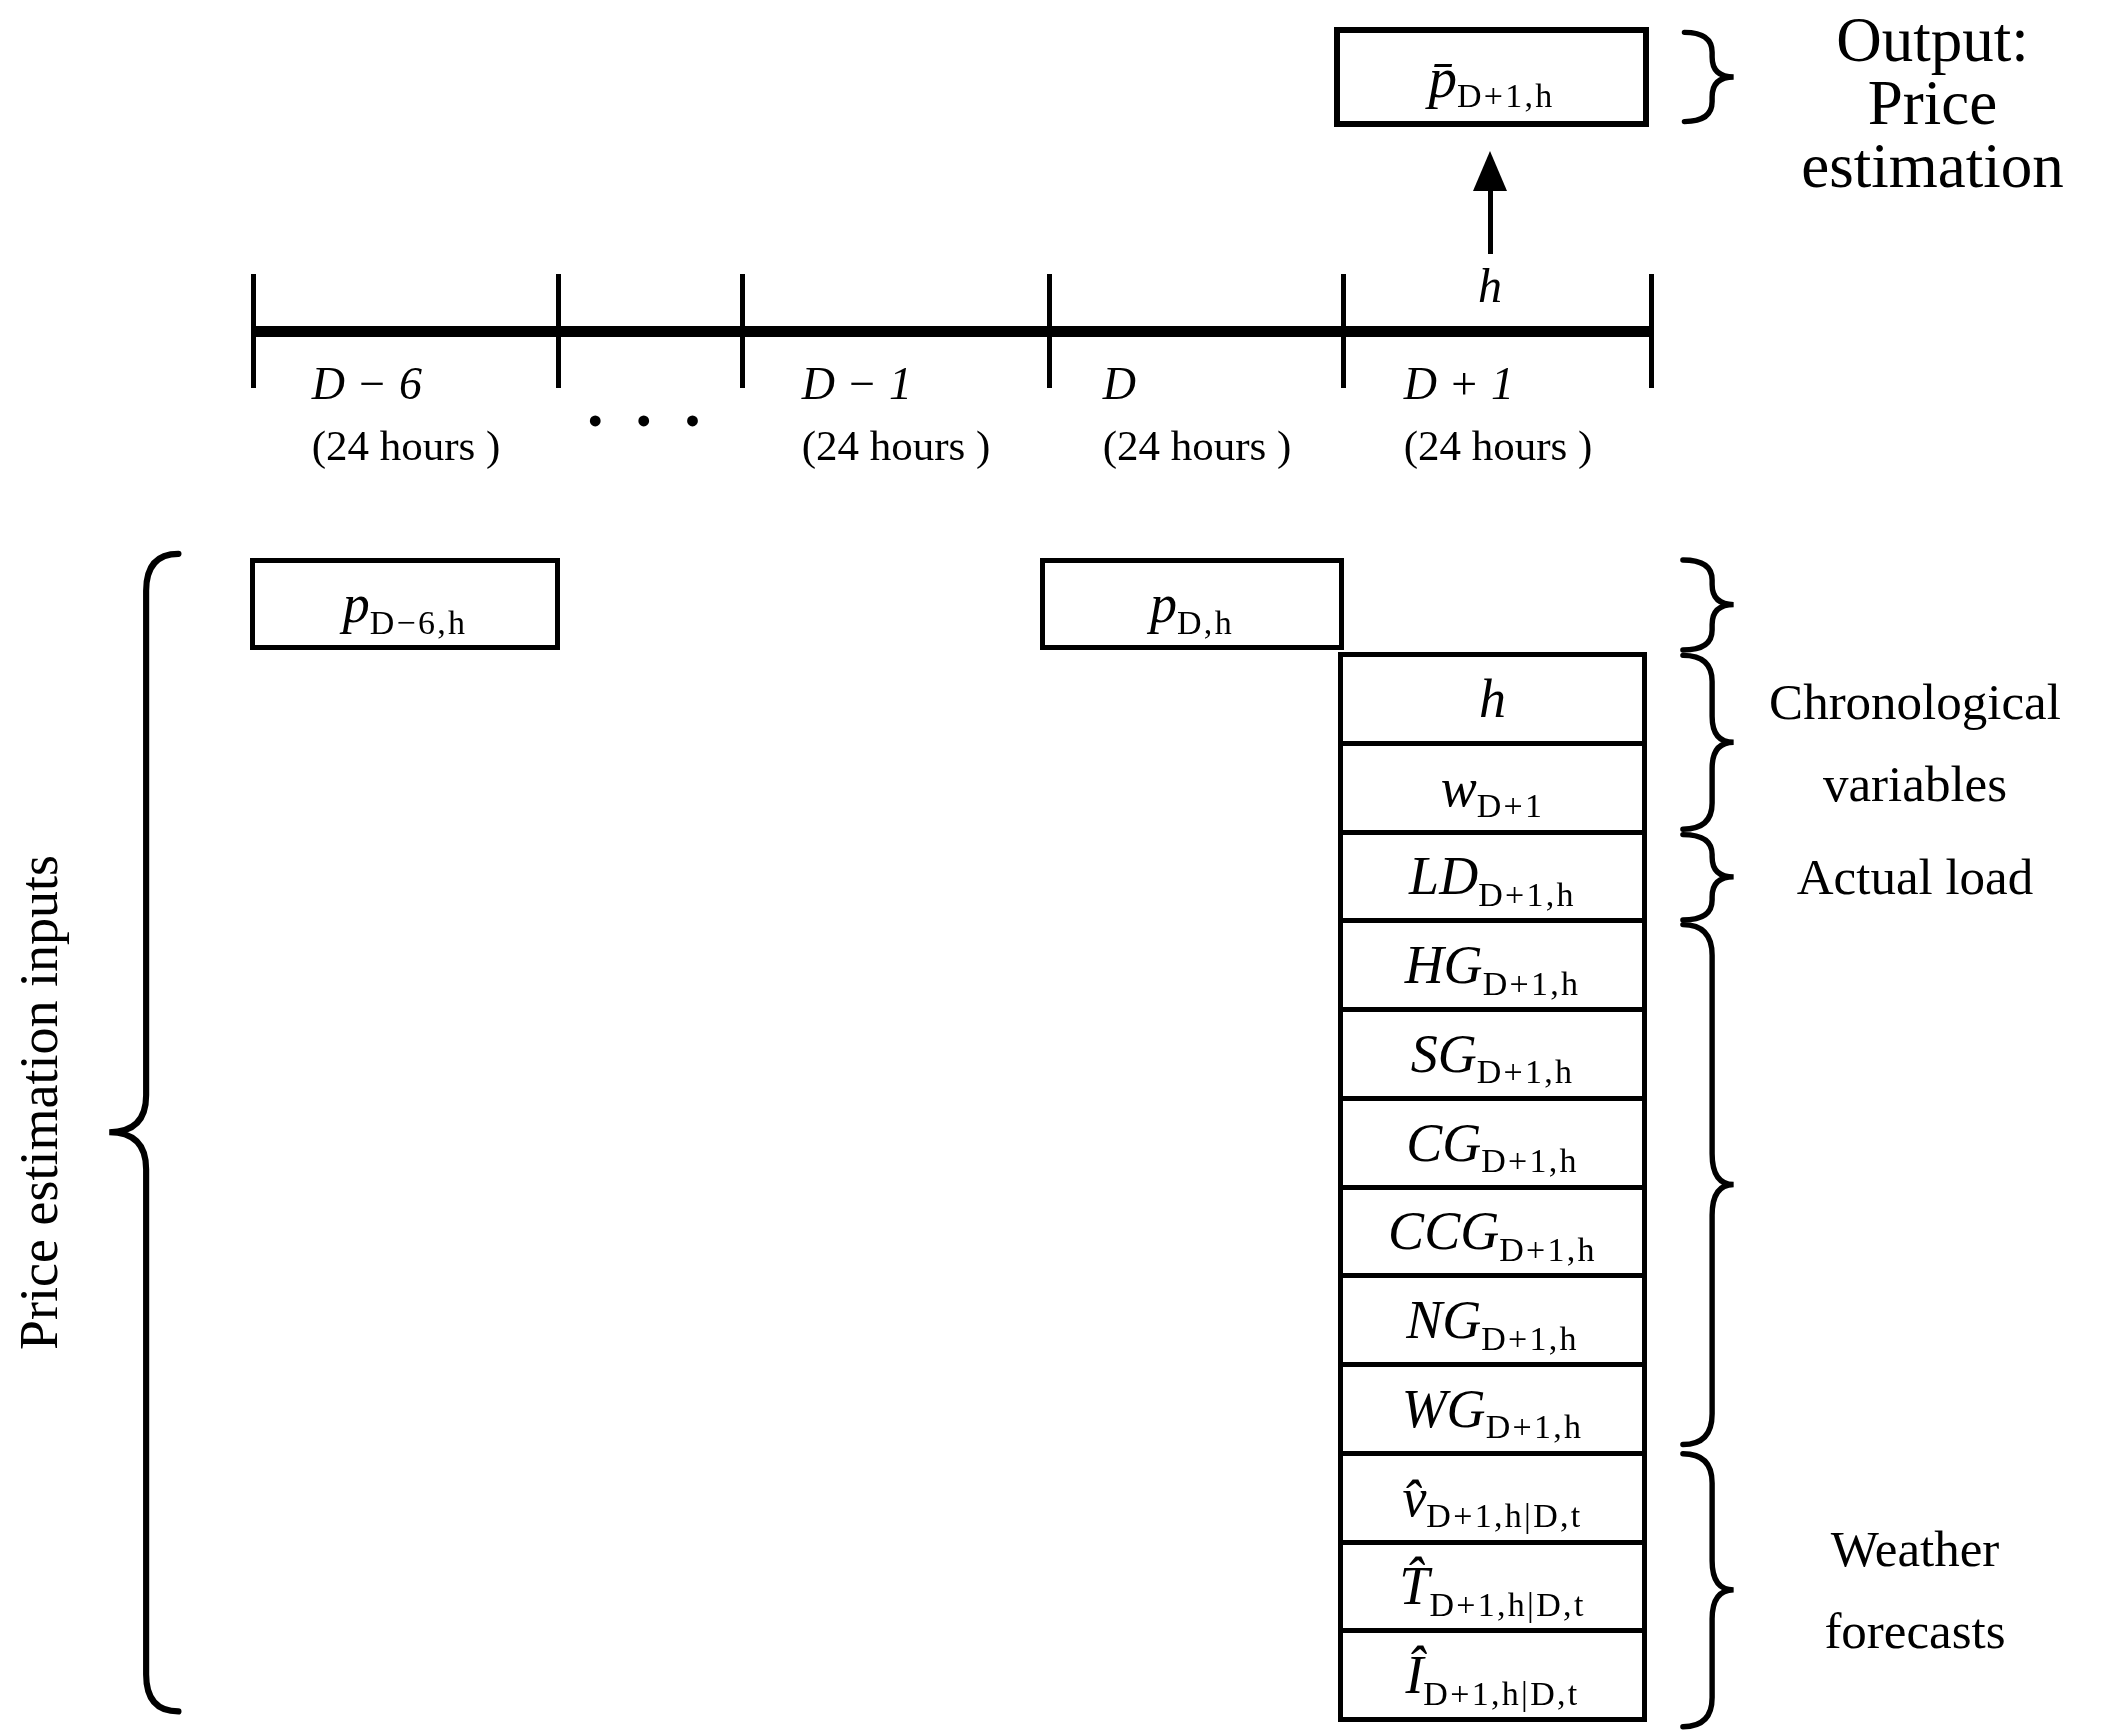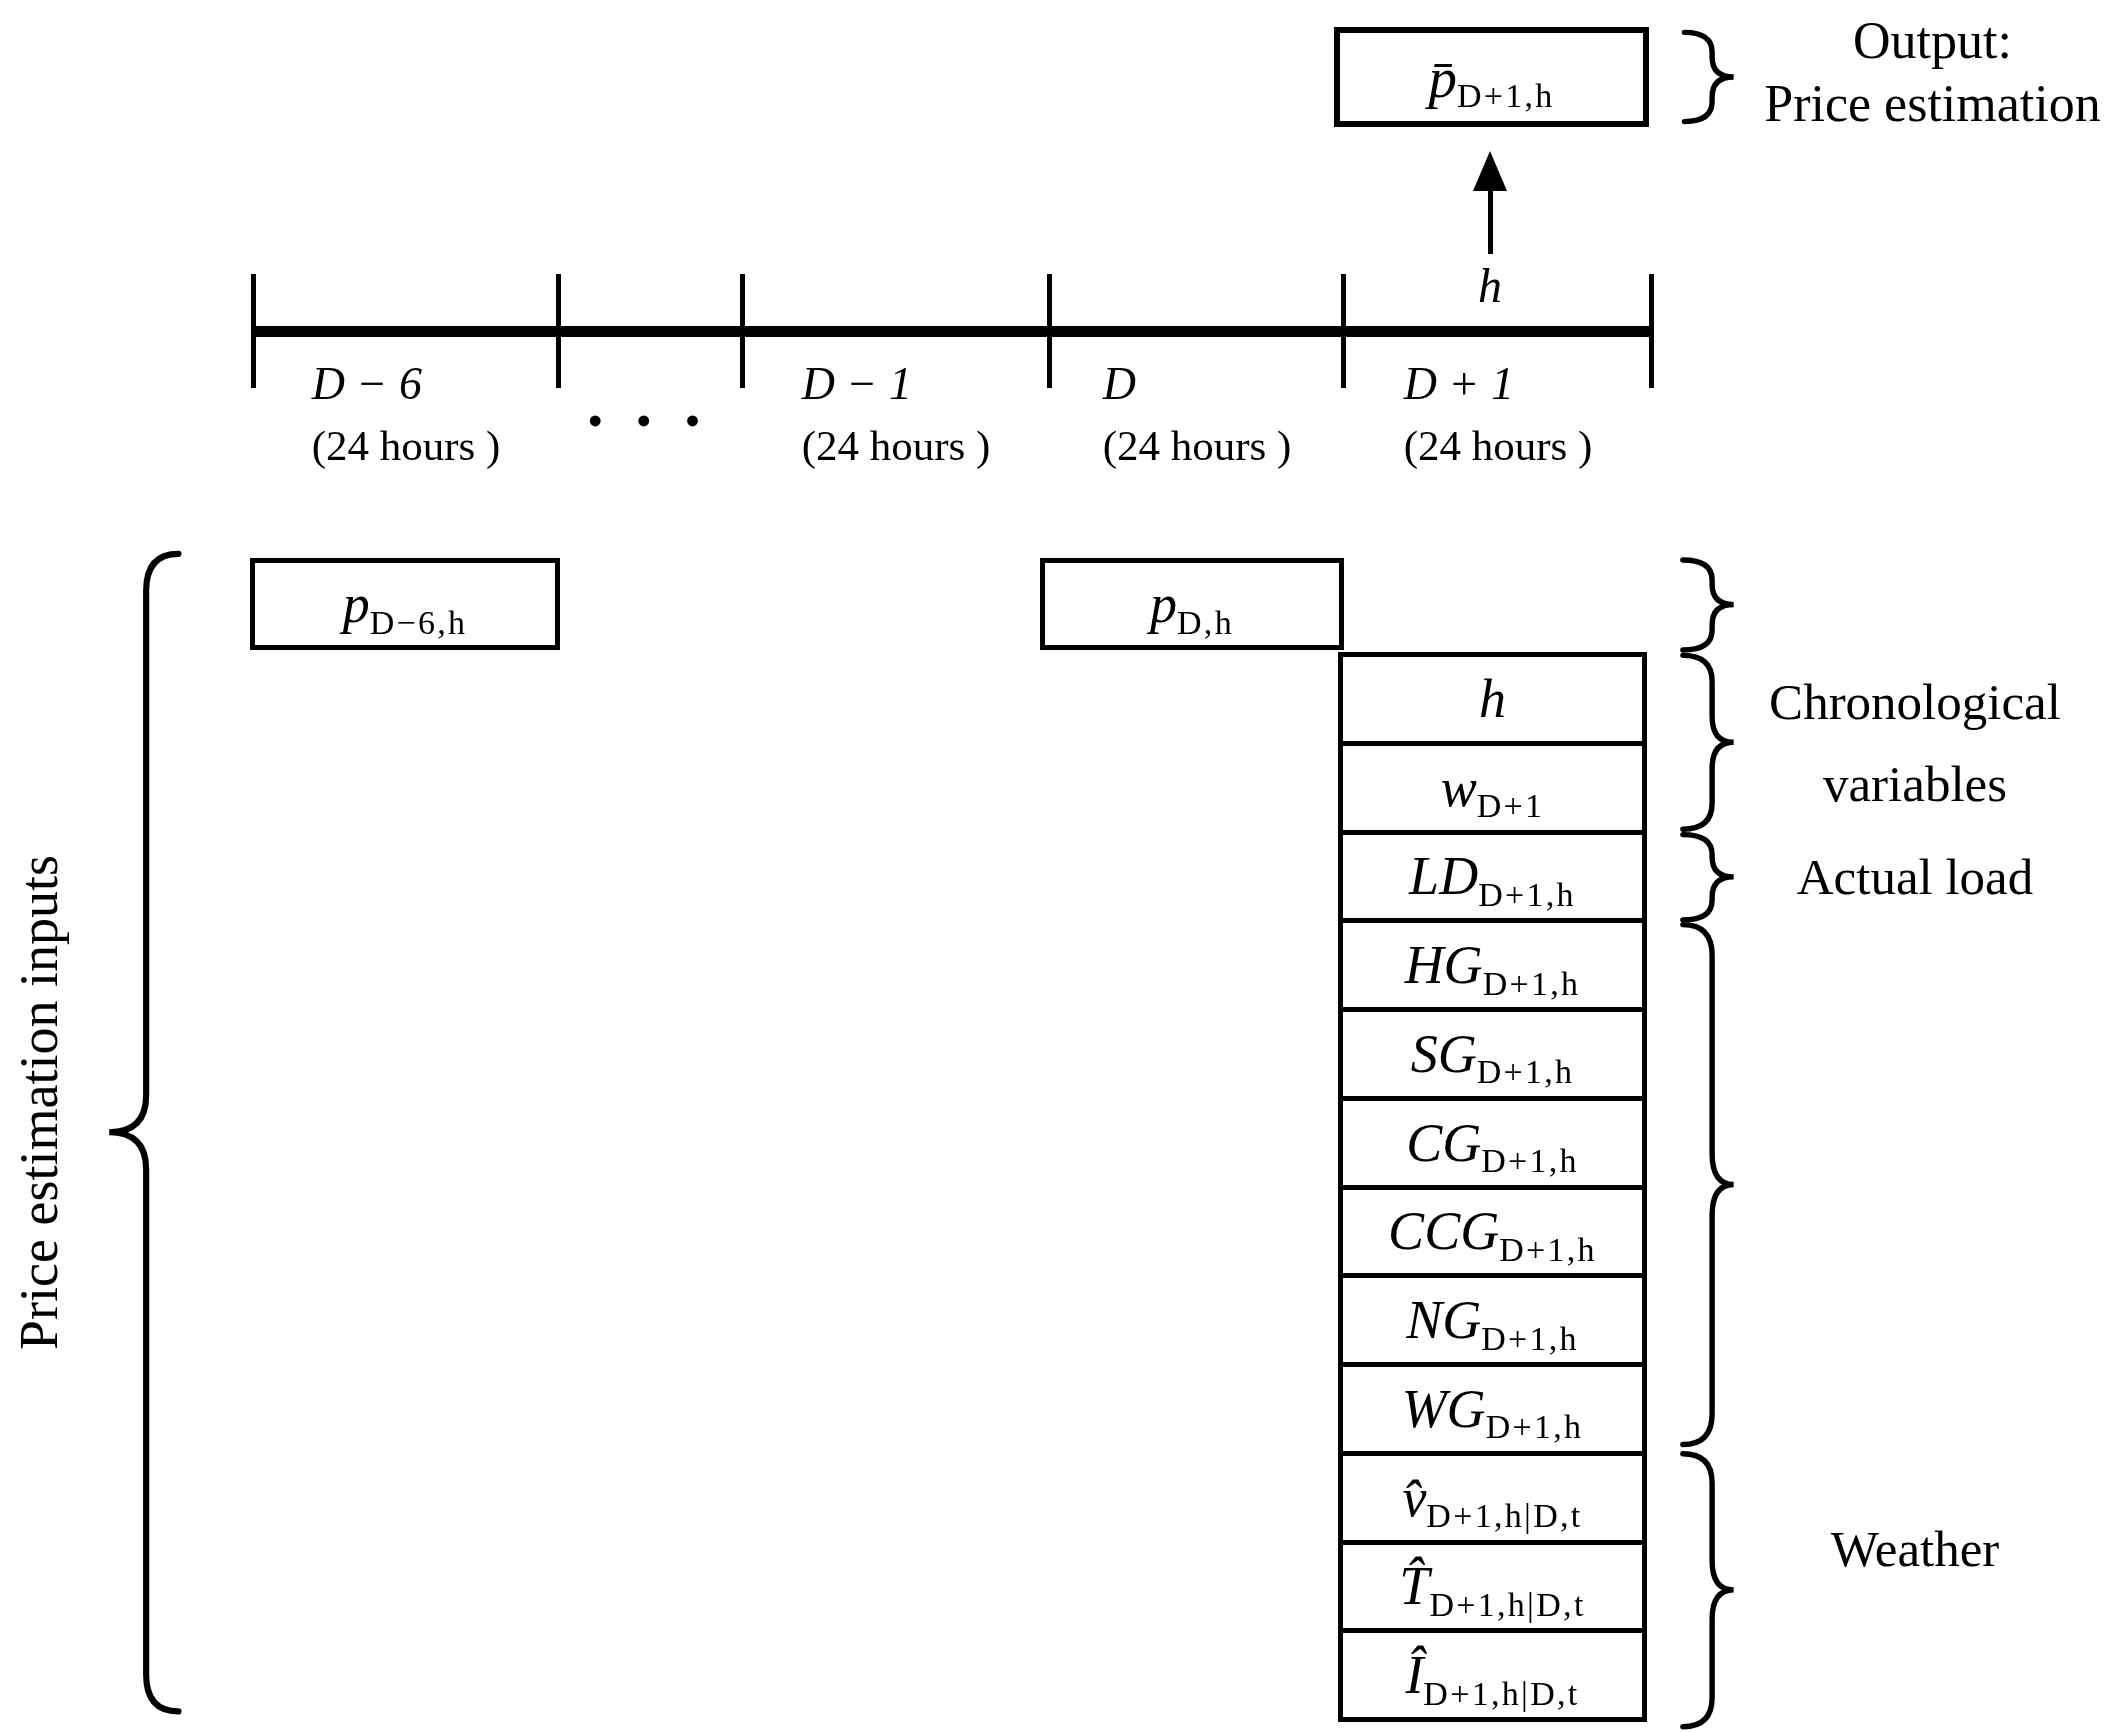--- a/index.html
+++ b/index.html
@@ -10,21 +10,21 @@
   .abs{position:absolute;}
   
   .outbox{
     left:1334px;top:27px;width:315px;height:100px;border:6.2px solid #000;
     box-sizing:border-box;display:flex;align-items:center;justify-content:center;
   }
   .m{font-style:italic;font-size:54px;line-height:1;}
   .m-big{font-size:57px;}
   .msub{font-size:34px;line-height:1;position:relative;top:18.5px;letter-spacing:2.3px;}
   
-  .outcap{left:1746px;top:9.2px;width:373px;text-align:center;font-size:52px;line-height:63px;}
+  .outcap{left:1746px;top:9.2px;width:373px;text-align:center;font-size:63px;line-height:63px;}
   .glabel{left:1723px;width:384px;text-align:center;font-size:51px;line-height:82px;}
   
   .arrow-line{left:1488px;top:188px;width:5.4px;height:66px;background:#000;}
   .arrow-head{left:1473px;top:151px;width:0;height:0;
     border-left:17px solid transparent;border-right:17px solid transparent;border-bottom:40px solid #000;}
   .hour{left:1490px;top:258px;transform:translateX(-50%);font-style:italic;font-size:48px;}
   
   .tl-line{left:254px;top:326px;width:1400px;height:10.8px;background:#000;}
   .tick{top:274px;width:4.6px;height:114px;background:#000;}
   .seg{top:355px;transform:translateX(-50%);text-align:left;}
@@ -165,18 +165,19 @@
 
   <div class="abs glabel" style="top:661px">
     <div>Chronological</div>
     <div>variables</div>
   </div>
   <div class="abs glabel" style="top:836px">
     <div>Actual load</div>
   </div>
   <div class="abs glabel" style="top:1508px">
     <div>Weather</div>
+    <div>forecasts</div>
   </div>
 
   <div class="abs side-label">Price estimation inputs</div>
 
 </div>
 
 
 </body></html>

